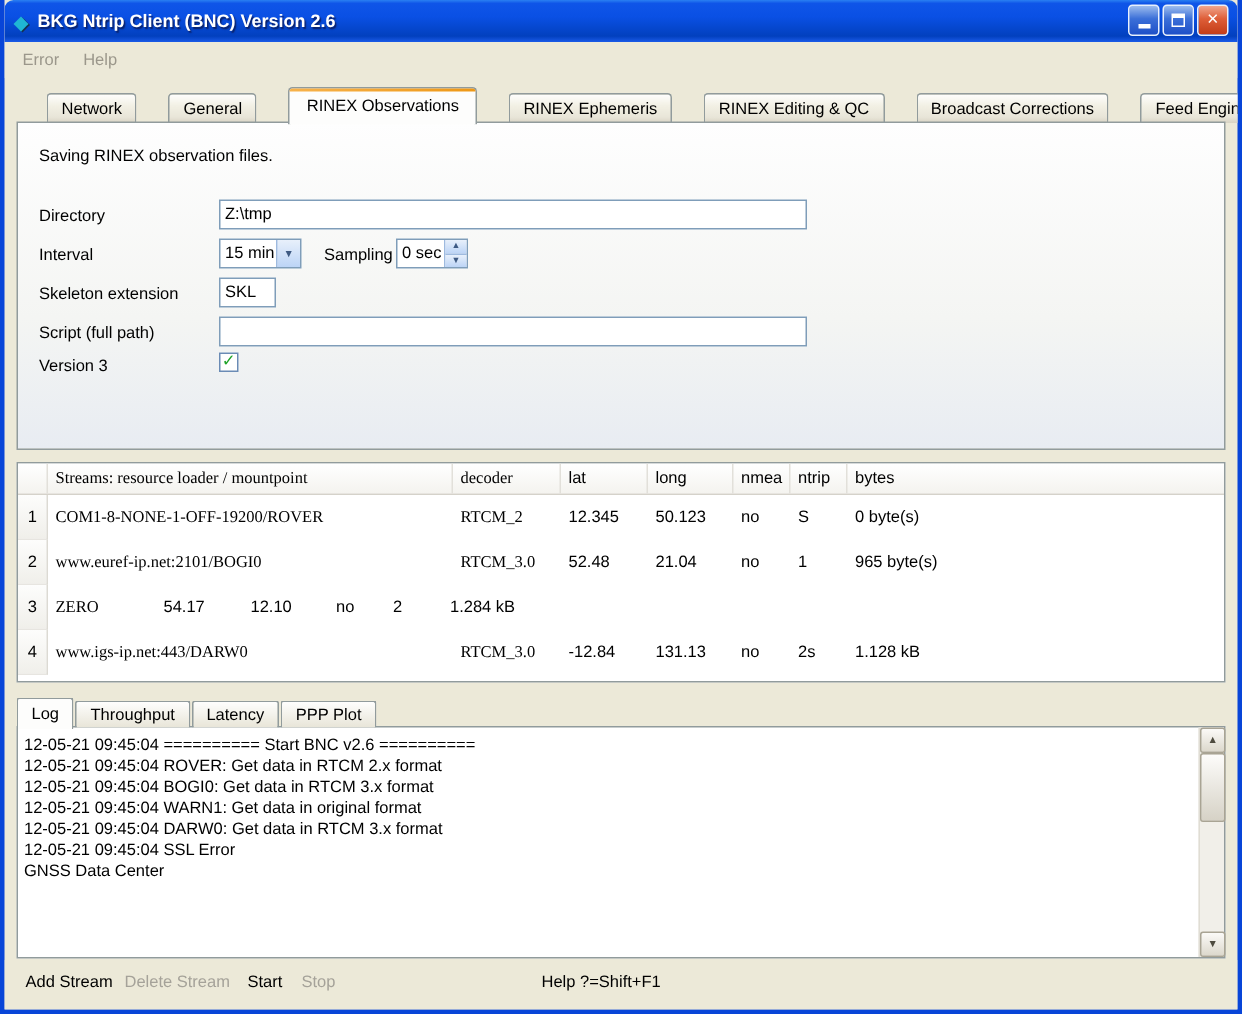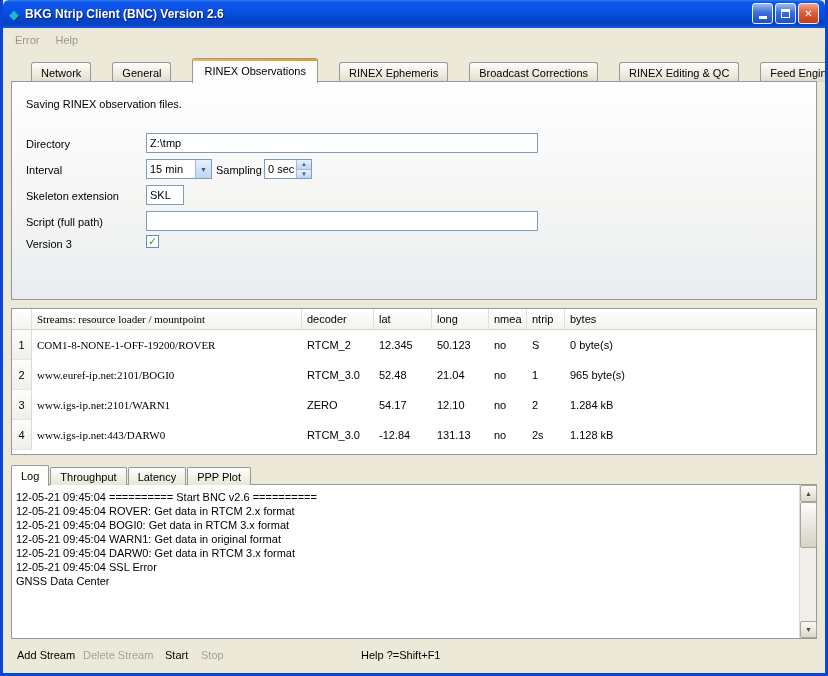--- a/index.html
+++ b/index.html
@@ -43,21 +43,21 @@
   .checkmark{color:#1FA329;font-size:11px;font-weight:bold;line-height:11px;}
   
   .streams{position:absolute;top:308px;left:8px;right:8px;height:147px;background:#fff;border:1px solid #919B9C;overflow:hidden;}
   .thead{display:flex;height:21px;background:linear-gradient(#FFFFFF,#F4F3EF);border-bottom:1px solid #D5D2CA;}
   .th{line-height:21px;padding-left:5px;border-right:1px solid #E2E0DA;white-space:nowrap;overflow:hidden;}
   .th.last{border-right:none;}
   .trow{display:flex;height:30px;}
   .td{line-height:30px;padding-left:5px;white-space:nowrap;overflow:hidden;}
   .col-num{width:20px;flex:none;}
   .col-mount{width:270px;flex:none;font-family:Liberation Serif, serif;}
-  .col-decoder{width:72px;flex:none;}
+  .col-decoder{width:72px;flex:none;font-family:Liberation Serif, serif;}
   .col-lat{width:58px;flex:none;}
   .col-long{width:57px;flex:none;}
   .col-nmea{width:38px;flex:none;}
   .col-ntrip{width:38px;flex:none;}
   .col-bytes{flex:1;}
   .rownum{background:linear-gradient(#FDFDFC,#F0EFEA);border-right:1px solid #DCDAD3;border-bottom:1px solid #E7E5E0;text-align:center;padding-left:0;}
   
   .logtabs{position:absolute;top:464px;left:8px;height:21px;display:flex;align-items:flex-end;z-index:3;}
   .ltab{height:18px;line-height:18px;padding:0 9px;border:1px solid #919B9C;border-bottom:none;border-radius:2px 2px 0 0;background:linear-gradient(#FEFEFD,#E8E5D8);margin-right:1px;cursor:default;}
   .ltab.active{height:21px;line-height:21px;background:#FDFDFC;margin-bottom:-1px;}
@@ -99,42 +99,42 @@
   <div class="menubar">
     <span class="menu-item">Error</span>
     <span class="menu-item">Help</span>
   </div>
 
   <div class="tabbar">
     <div class="tab">Network</div>
     <div class="tab">General</div>
     <div class="tab active">RINEX Observations</div>
     <div class="tab">RINEX Ephemeris</div>
+    <div class="tab">RINEX Editing &amp; QC</div>
     <div class="tab">Broadcast Corrections</div>
-    <div class="tab">RINEX Editing &amp; QC</div>
     <div class="tab">Feed Engine</div>
     <div class="tab">Serial Output</div>
     <div class="tab-scroll">
       <span class="tsbtn disabled">
           <span>◀</span>
         </span>
       <span class="tsbtn">
           <span>▶</span>
         </span>
     </div>
   </div>
 
   <div class="panel">
     <div class="desc">Saving RINEX observation files.</div>
 
     <label class="lbl" style="top:56px">Directory</label>
     <input class="txt" style="top: 51px; left: 134px; width: 392px;" value="Z:\tmp">
 
     <label class="lbl" style="top:82px">Interval</label>
-    <div class="combo" style="top:77px;left:134px;width:66px">
+    <div class="combo" style="top:77px;left:134px;width:55px">
       <span class="combo-text">15 min</span>
       <span class="combo-btn">▼</span>
     </div>
 
     <label class="lbl" style="top:82px;left:204px">Sampling</label>
     <div class="spin" style="top:77px;left:252px;width:48px">
       <span class="spin-text">0 sec</span>
       <span class="spin-btns">
         <span class="spin-up">▲</span>
         <span class="spin-down">▼</span>
@@ -182,21 +182,20 @@
       <div class="td col-decoder">RTCM_3.0</div>
       <div class="td col-lat">52.48</div>
       <div class="td col-long">21.04</div>
       <div class="td col-nmea">no</div>
       <div class="td col-ntrip">1</div>
       <div class="td col-bytes">965 byte(s)</div>
     </div>
 
     <div class="trow">
       <div class="td col-num rownum">3</div>
-      <div class="td col-mount">www.igs-ip.net:2101/WARN1</div>
       <div class="td col-decoder">ZERO</div>
       <div class="td col-lat">54.17</div>
       <div class="td col-long">12.10</div>
       <div class="td col-nmea">no</div>
       <div class="td col-ntrip">2</div>
       <div class="td col-bytes">1.284 kB</div>
     </div>
 
     <div class="trow">
       <div class="td col-num rownum">4</div>

